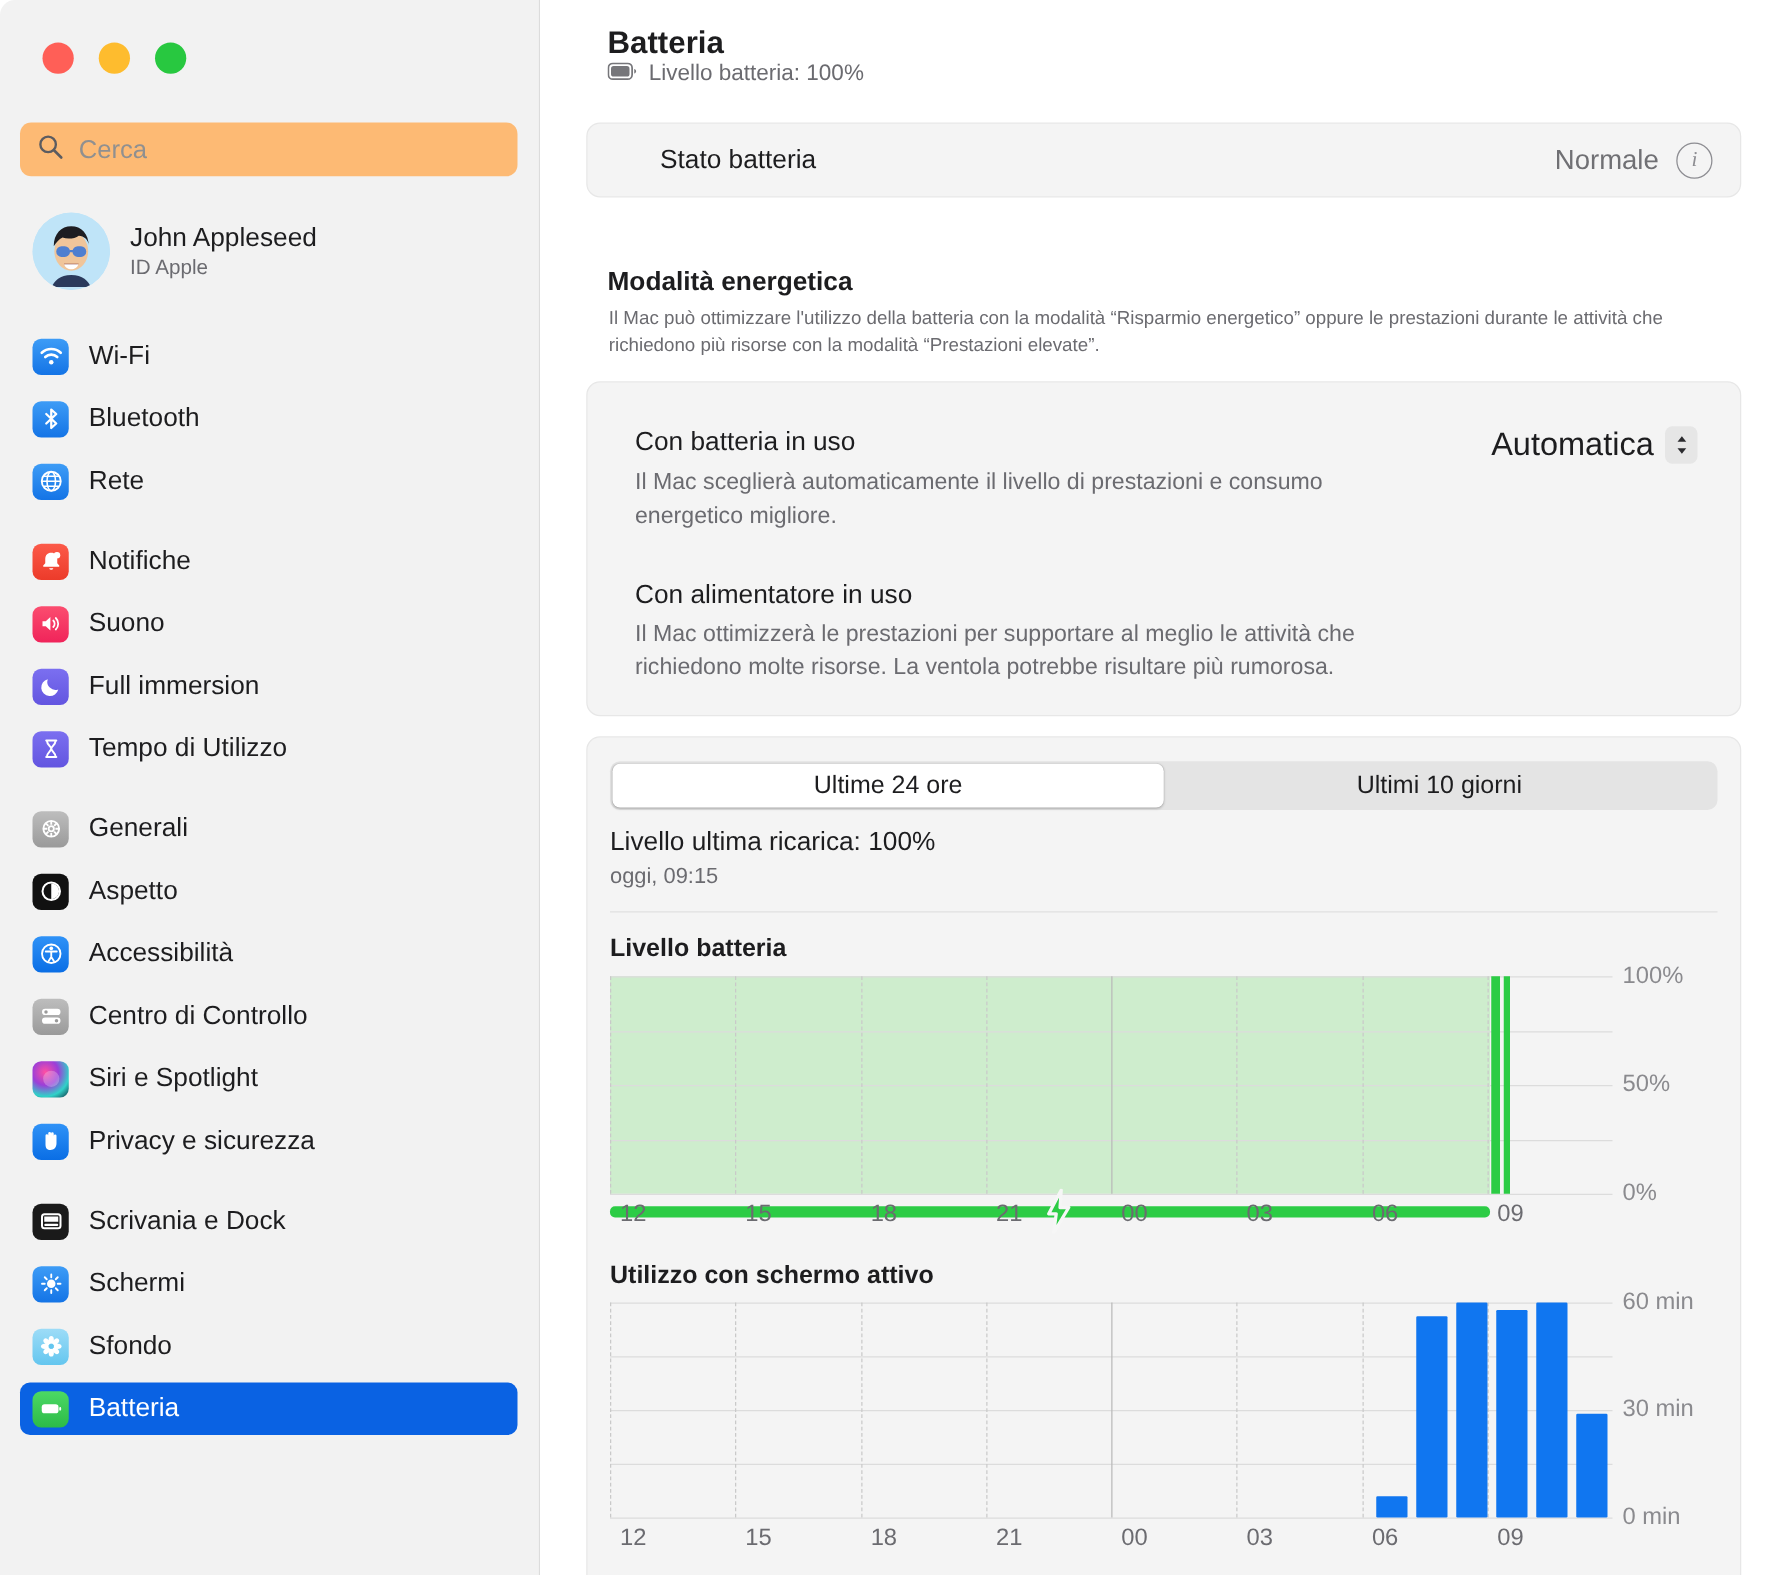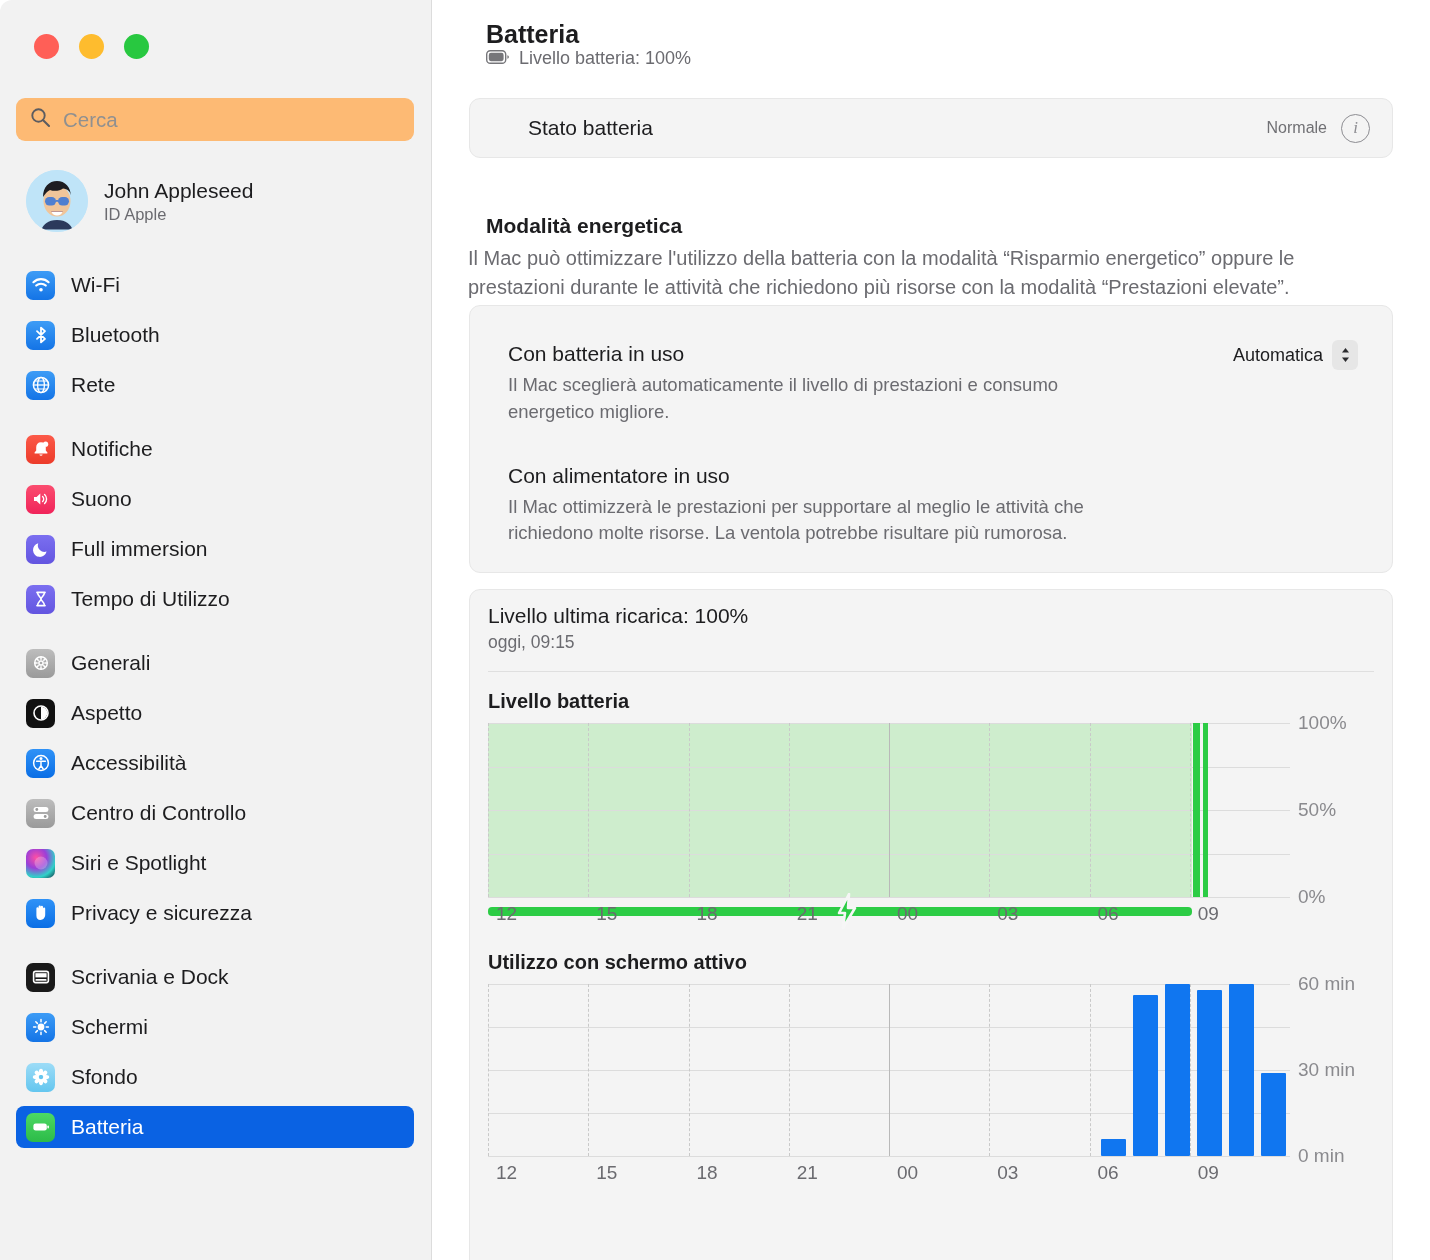--- a/index.html
+++ b/index.html
@@ -130,44 +130,44 @@
     position: absolute;
     left: 37px; right: 37px;
     background: #f4f4f4;
     border: 1px solid #e7e7e7;
     border-radius: 11px;
   }
 
   .card-status { top: 98px; height: 60px; display: flex; align-items: center; padding: 0 22px; }
   .row-label { font-size: 21px; color: #1d1d1f; margin-left: 36px; }
   .row-right { margin-left: auto; display: flex; align-items: center; gap: 14px; }
-  .row-value { font-size: 16px; color: #707074; }
+  .row-value { font-size: 22px; color: #707074; }
   .info-btn {
     width: 29px; height: 29px; border-radius: 50%;
     border: 1.6px solid #8d8d92;
     display: flex; align-items: center; justify-content: center;
     font-size: 17px; color: #8d8d92;
     font-family: "Liberation Serif", serif; font-style: italic;
   }
 
   .section-title { position: absolute; left: 54px; top: 214px; font-size: 21px; font-weight: bold; color: #1d1d1f; }
   .section-desc {
-    position: absolute; left: 36px; top: 244px; width: 880px;
-    font-size: 20px; color: #6b6b70; line-height: 1.46;
+    position: absolute; left: 55px; top: 244px; width: 880px;
+    font-size: 15px; color: #6b6b70; line-height: 1.46;
   }
 
   .card-energy { top: 305px; height: 268px; padding: 16px; }
   .energy-row { padding: 20px 22px 0 22px; position: relative; }
   .energy-title { font-size: 21px; color: #1d1d1f; }
   .energy-desc { font-size: 18.5px; color: #6b6b70; line-height: 1.45; margin-top: 6px; width: 620px; }
   .popup-btn {
     position: absolute; right: 18px; top: 18px;
     display: flex; align-items: center; gap: 9px;
   }
-  .popup-value { font-size: 18px; color: #1d1d1f; }
+  .popup-value { font-size: 26px; color: #1d1d1f; }
   .chev-box {
     width: 26px; height: 30px; border-radius: 6px;
     background: #e6e6e6;
     display: flex; flex-direction: column; align-items: center; justify-content: center; gap: 3px;
   }
 
   
   .card-stats { top: 589px; bottom: -140px; padding: 0; overflow: hidden; }
   .seg {
     margin: 19px 18px 0 18px;
@@ -476,20 +476,24 @@
         </div>
       </div>
       <div class="energy-row" style="margin-top:18px">
         <div class="energy-title">Con alimentatore in uso</div>
         <div class="energy-desc">Il Mac ottimizzerà le prestazioni per supportare al meglio le attività che richiedono molte risorse. La ventola potrebbe risultare più rumorosa.</div>
       </div>
     </div>
 
     <div class="card card-stats">
 
+      <div class="seg">
+        <div class="seg-item active">Ultime 24 ore</div>
+        <div class="seg-item">Ultimi 10 giorni</div>
+      </div>
 
       <div class="lastcharge">Livello ultima ricarica: 100%</div>
       <div class="lastcharge-sub">oggi, 09:15</div>
       <div class="hr"></div>
 
       <div class="chart-title">Livello batteria</div>
 
       <div class="chart">
         <div class="chart-plot" id="chart1-plot" style="height:174px; margin-right:84px; position:relative;">
             <div style="position: absolute; left: 0px; top: 0px; width: 703.75px; height: 174px; background: rgb(199, 235, 197); opacity: 0.85;"></div>

